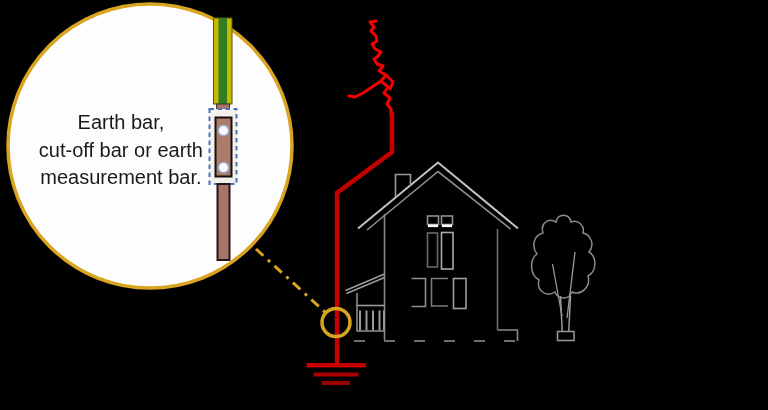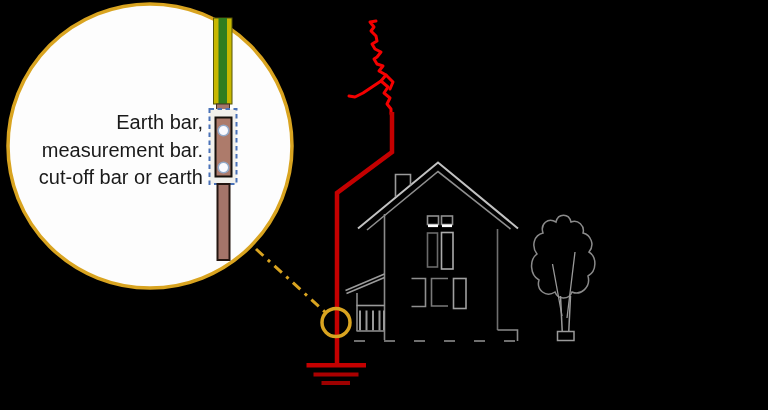--- a/index.html
+++ b/index.html
@@ -9,21 +9,21 @@
     height: 410px;
     background: #000;
     overflow: hidden;
     font-family: "Liberation Sans", sans-serif;
   }
   #diagram-svg { position: absolute; left: 0; top: 0; }
   #callout-text {
     position: absolute;
     top: 109px;
     right: 565px;
-    text-align: right;
+    text-align: center;
     color: #1a1a1a;
     font-size: 20px;
     line-height: 27.5px;
     white-space: nowrap;
   }
 </style>
 </head>
 <body>
 
 <div id="stage">
@@ -94,17 +94,17 @@
     <g fill="none" stroke-width="1.5" stroke="#9A9A9A">
       <path d="M 556 222 C 558 213 569 213 571 222 C 578 219 585 226 583 233 C 591 235 595 245 589 252 C 597 257 597 271 588 276 C 591 287 581 296 572 292 C 569 300 558 300 555 292 C 546 298 536 290 539 280 C 530 275 529 260 537 254 C 531 246 534 235 543 233 C 540 224 548 217 556 222 Z" fill="#000000" stroke="#8a8a8a"></path>
       <path d="M 560.5 296 L 562.5 337 M 570.5 296 L 568.5 337"></path>
       <path d="M 562 316 L 552.5 264 M 567 318 L 575 252" stroke-width="1.3"></path>
       <rect x="557.5" y="331.5" width="16.5" height="9" fill="#000000"></rect>
     </g>
   </svg>
 
   <div id="callout-text">
     <div>Earth bar,</div>
+    <div>cut-off bar or earth</div>
     <div>measurement bar.</div>
-    <div>cut-off bar or earth</div>
   </div>
 
 </div>
 
 </body></html>

